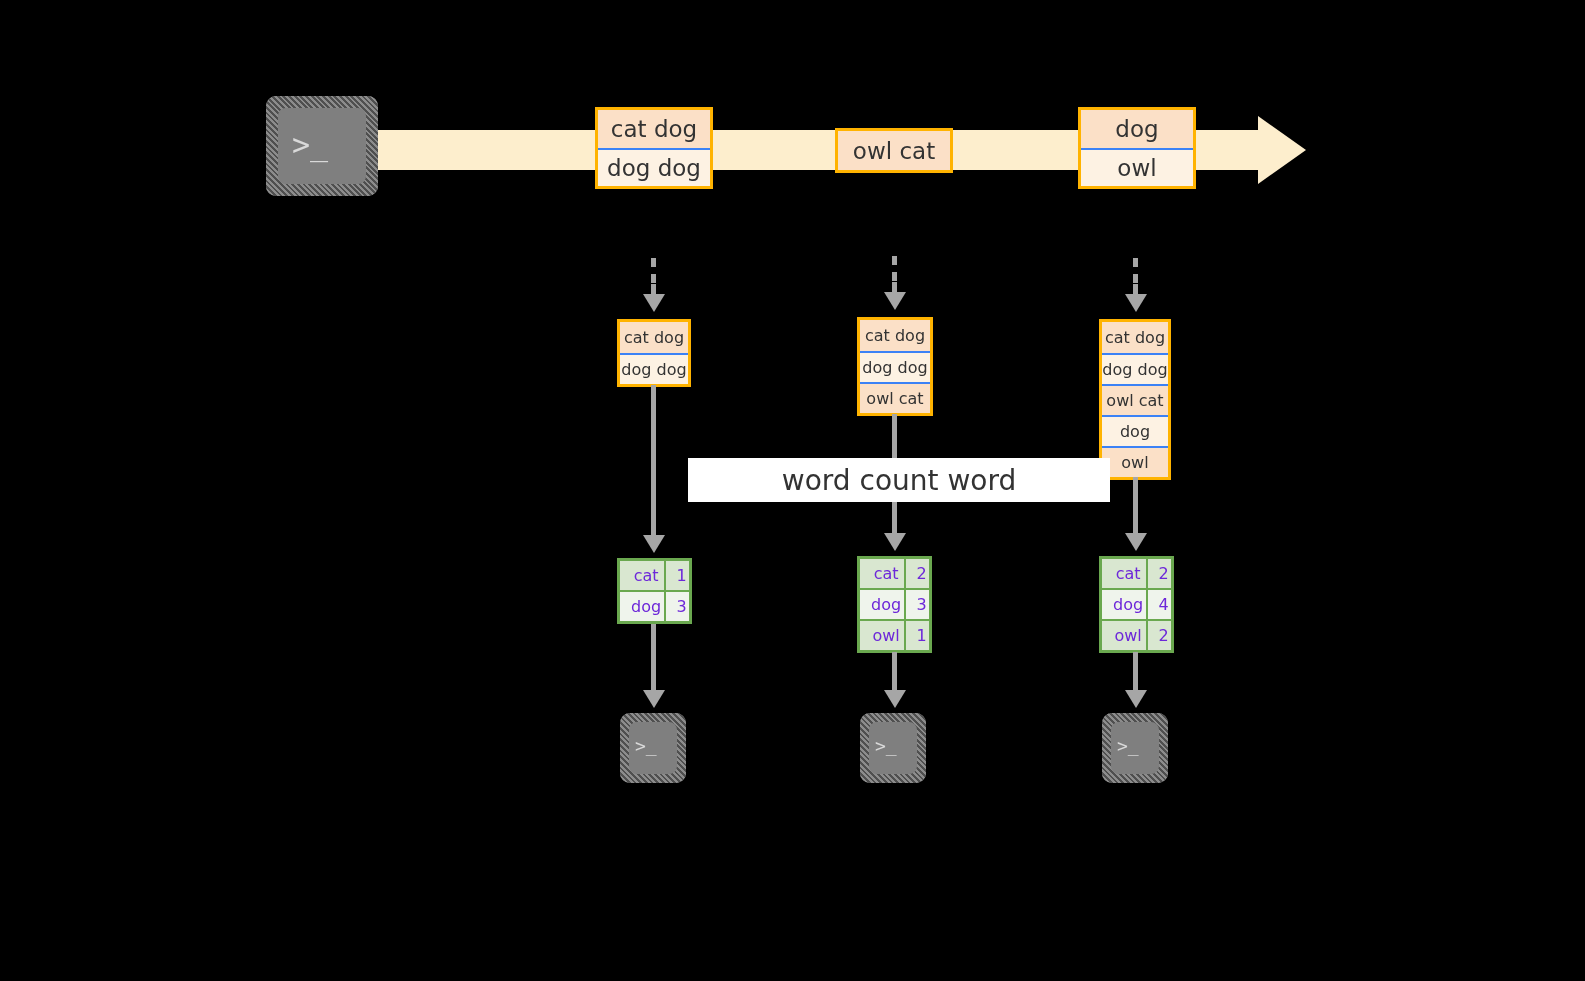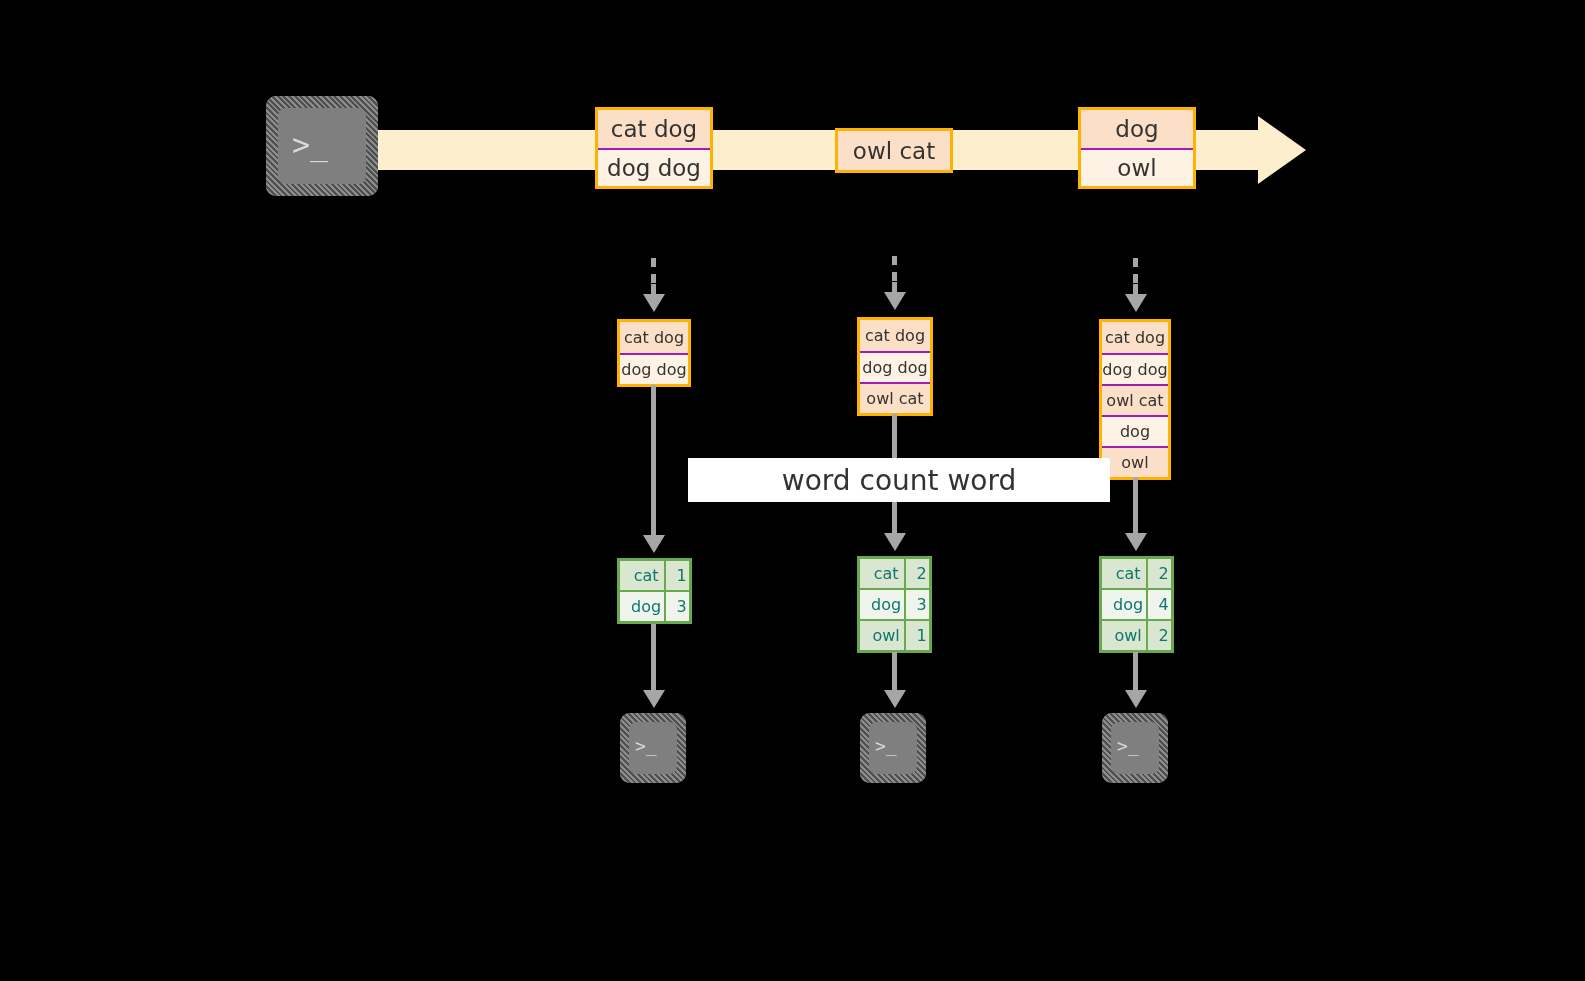--- a/index.html
+++ b/index.html
@@ -65,21 +65,21 @@
     background:#fdf2e3;
   }
   .evrow{
     box-sizing:border-box;
     display:flex;align-items:center;justify-content:center;
     color:#333333;
     white-space:nowrap;
   }
   .evrow.peach{background:#fbe0c7;}
   .evrow.cream{background:#fdf2e3;}
-  .evrow + .evrow{border-top:2px solid #a21caf;}
+  .evrow + .evrow{border-top:2px solid #3b82f6;}
 
   
   .tl-box .evrow{height:38px;font-size:23px;}
   .tl-a{left:595px;top:107px;width:118px;}
   .tl-b{left:835px;top:128px;width:118px;}
   .tl-b .evrow{height:39px;}
   .tl-c{left:1078px;top:107px;width:118px;}
 
   
   .st-box .evrow{height:31px;font-size:16px;}
@@ -92,21 +92,21 @@
     position:absolute;
     border:3px solid #6aa84f;
     box-sizing:border-box;
     display:flex;flex-direction:column;
   }
   .trow{display:flex;}
   .trow + .trow{border-top:2px solid #6aa84f;}
   .tcell{
     box-sizing:border-box;
     display:flex;align-items:center;justify-content:center;
-    height:29px;font-size:16px;color:#0f766e;white-space:nowrap;padding-left:8px;
+    height:29px;font-size:16px;color:#6d28d9;white-space:nowrap;padding-left:8px;
   }
   .tcell.k{width:45px;}
   .tcell.v{width:25px;border-left:2px solid #6aa84f;}
   .trow.dark .tcell{background:#d9e7d0;}
   .trow.light .tcell{background:#eff4ec;}
   .tb-1{left:617px;top:558px;width:75px;}
   .tb-2{left:857px;top:556px;width:75px;}
   .tb-3{left:1099px;top:556px;width:75px;}
 
   

